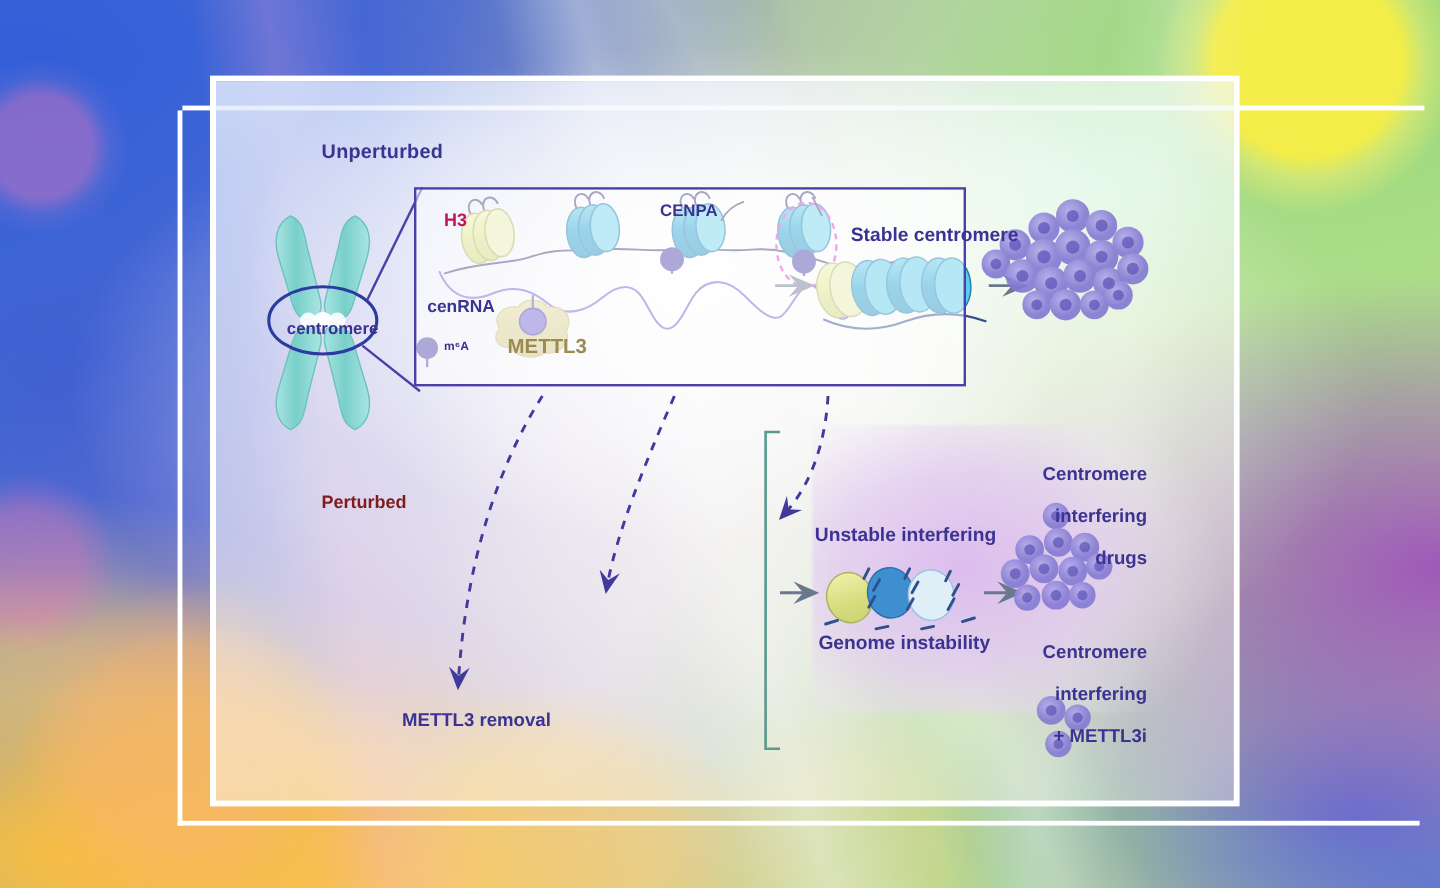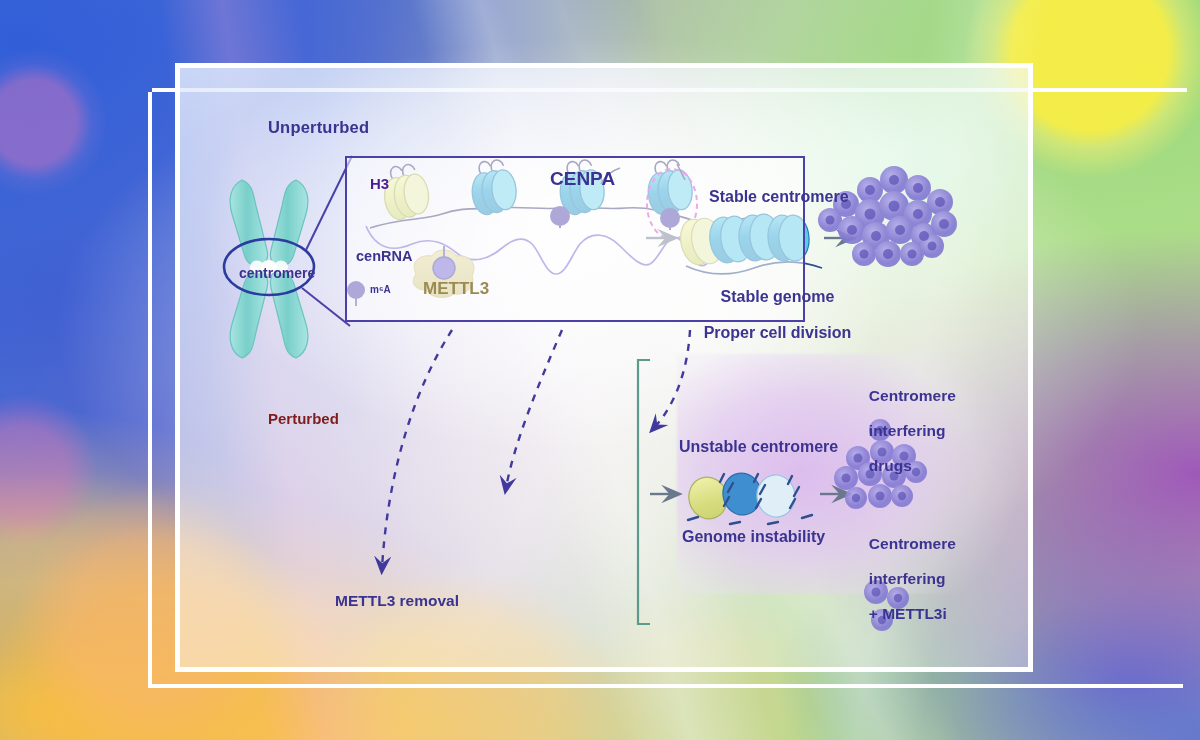--- a/index.html
+++ b/index.html
@@ -111,26 +111,26 @@
   }
 
   
   .inset-box{
     position:absolute;left:165px;top:88px;width:460px;height:166px;
     border:2.5px solid #4b3fa8;background:rgba(255,255,255,.55);
     box-sizing:border-box;
   }
 
   
-  .txt{position:absolute;color:#3b3391;font-weight:bold;line-height:1.12;white-space:pre;}
+  .txt{position:absolute;color:#3b3391;font-weight:bold;line-height:1.12;white-space:pre;text-align:right;}
   .t-unpert{left:88px;top:50px;font-size:16.5px;letter-spacing:.2px;}
   .t-pert{left:88px;top:343px;font-size:15px;color:#7f1d1d;}
   .t-centromere{left:59px;top:198px;font-size:14px;}
-  .t-h3{left:190px;top:108px;font-size:15px;color:#4c1d95;}
-  .t-cenpa{left:370px;top:100px;font-size:19px;}
+  .t-h3{left:190px;top:108px;font-size:15px;color:#be185d;}
+  .t-cenpa{left:370px;top:100px;font-size:14px;}
   .t-cenrna{left:176px;top:180px;font-size:14.5px;}
   .t-m6a{left:190px;top:216px;font-size:10px;}
   .t-mettl3{left:243px;top:211px;font-size:17px;color:#9b8a52;}
 
   .t-stable-cent{left:493px;top:120px;font-size:16px;margin-left:36px;}
   .t-stable-gen{left:497px;top:202px;font-size:16px;text-align:center;}
   .t-cancer{left:668px;top:100px;font-size:16px;}
 
   .t-mutant{left:300px;top:332px;font-size:16px;}
   .t-dcas{left:222px;top:434px;font-size:16px;}
@@ -427,28 +427,24 @@
     <div class="txt t-pert">Perturbed</div>
     <div class="txt t-centromere">centromere</div>
 
     <div class="txt t-h3">H3</div>
     <div class="txt t-cenpa">CENPA</div>
     <div class="txt t-cenrna">cenRNA</div>
     <div class="txt t-m6a">m⁶A</div>
     <div class="txt t-mettl3">METTL3</div>
 
     <div class="txt t-stable-cent">Stable centromere</div>
-    <div class="txt t-stable-gen">
-      <span>Stable genome</span><br>
-      <span>Proper cell division</span>
-    </div>
 
     <div class="txt t-mettl3rem">METTL3 removal</div>
 
-    <div class="txt t-unstable">Unstable centromere</div>
+    <div class="txt t-unstable">Unstable interfering</div>
     <div class="txt t-genome">Genome instability</div>
 
     <div class="txt t-cidrugs">
       <span>Centromere</span><br>
       <span>interfering</span><br>
       <span>drugs</span>
     </div>
     <div class="txt t-cimettl">
       <span>Centromere</span><br>
       <span>interfering</span><br>

